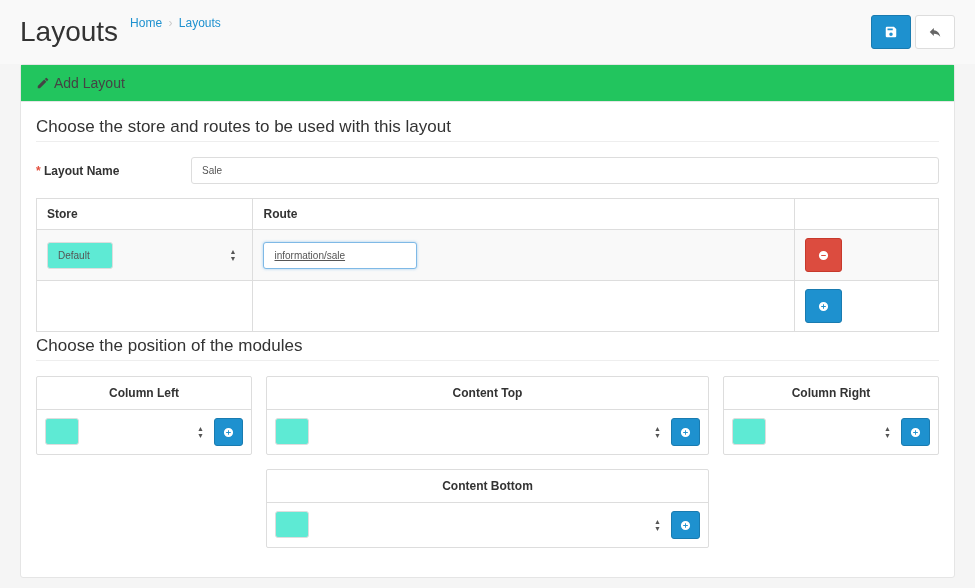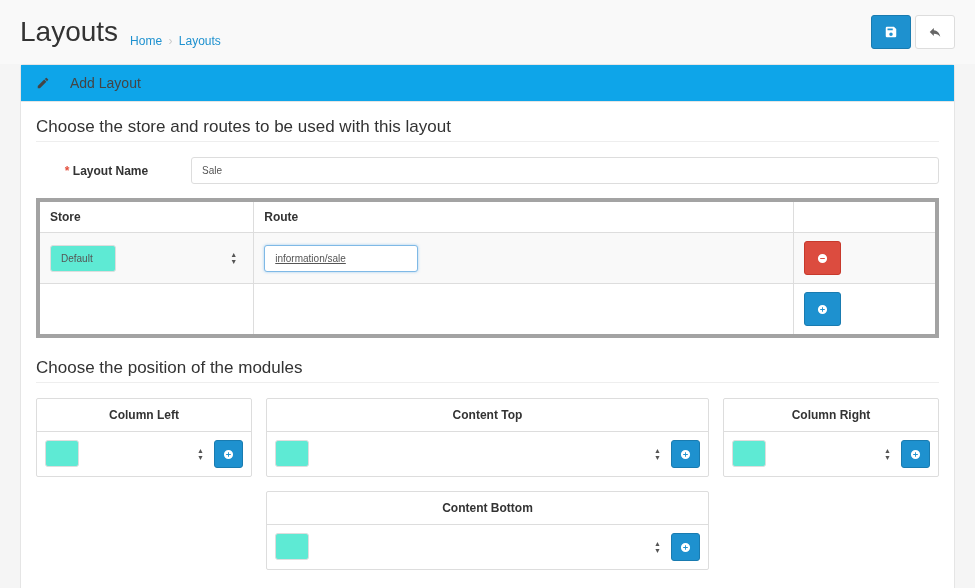--- a/index.html
+++ b/index.html
@@ -11,21 +11,21 @@
     }
     .page-header {
       display: flex;
       align-items: center;
       justify-content: space-between;
       padding: 15px 20px;
       background: #f9f9f9;
     }
     .page-header-left {
       display: flex;
-      align-items: flex-end;
+      align-items: flex-start;
       gap: 12px;
     }
     .page-title {
       font-size: 28px;
       font-weight: 300;
       color: #333;
     }
     .breadcrumb {
       font-size: 12px;
       color: #999;
@@ -57,65 +57,65 @@
       margin: 0 20px 20px;
       background: #fff;
       border: 1px solid #e5e5e5;
       border-radius: 3px;
     }
     .panel-heading {
       padding: 10px 15px;
       border-bottom: 1px solid #e5e5e5;
       display: flex;
       align-items: center;
-      gap: 20px;
+      gap: 4px;
       color: #444;
-      background: #0ea5e9;
+      background: #22c55e;
       font-size: 14px;
     }
     .panel-body { padding: 15px; }
 
     .section-title {
       font-size: 17px;
       font-weight: 400;
       color: #333;
       padding-bottom: 4px;
       margin-bottom: 15px;
       border-bottom: 1px solid #eee;
     }
 
     .form-row {
       display: flex;
       align-items: center;
       margin-bottom: 14px;
     }
     .form-label {
       width: 155px;
-      text-align: center;
+      text-align: left;
       padding-right: 14px;
       font-size: 12px;
       font-weight: 600;
       color: #333;
     }
     .required::before { content: "* "; color: #e3503e; font-weight: bold; }
     .form-control {
       flex: 1;
       padding: 7px 10px;
       border: 1px solid #ddd;
       border-radius: 3px;
       font-size: 10px;
       background: #fff;
       color: #555;
     }
 
     table.routes {
       width: 100%;
       border-collapse: collapse;
-      border: 4px solid #a3a3a3;
-      margin-bottom: 20px;
+      border: 1px solid #a3a3a3;
+      margin-bottom: 4px;
     }
     table.routes th, table.routes td {
       border: 1px solid #ddd;
       padding: 8px 10px;
       text-align: left;
       vertical-align: middle;
     }
     table.routes th {
       font-weight: 600;
       font-size: 12px;

